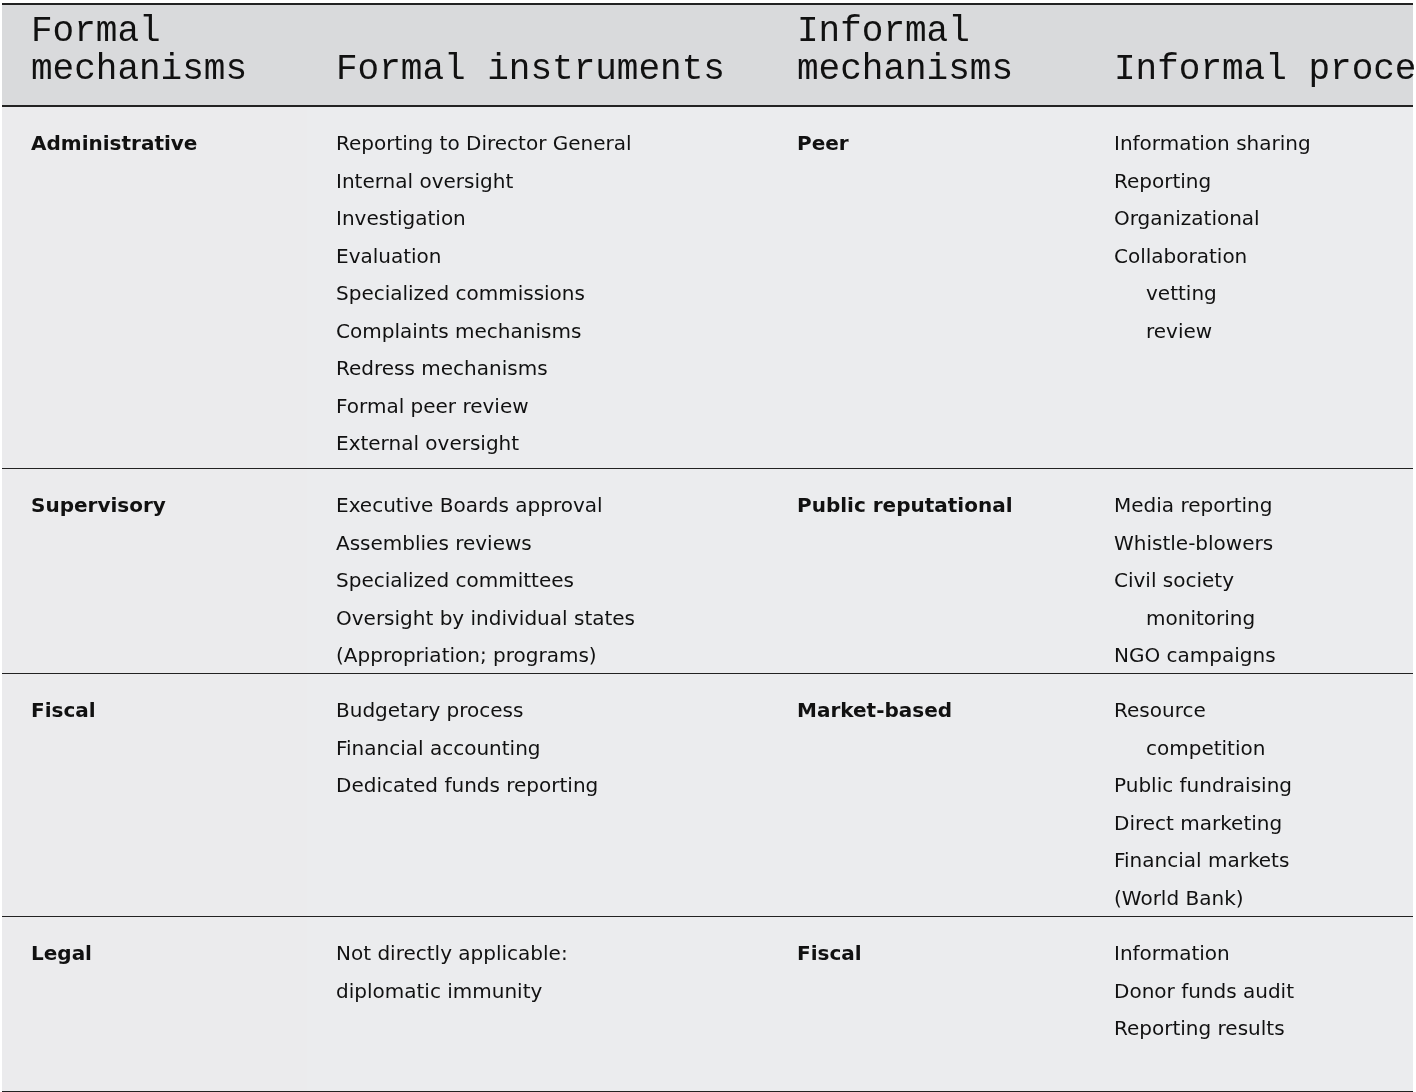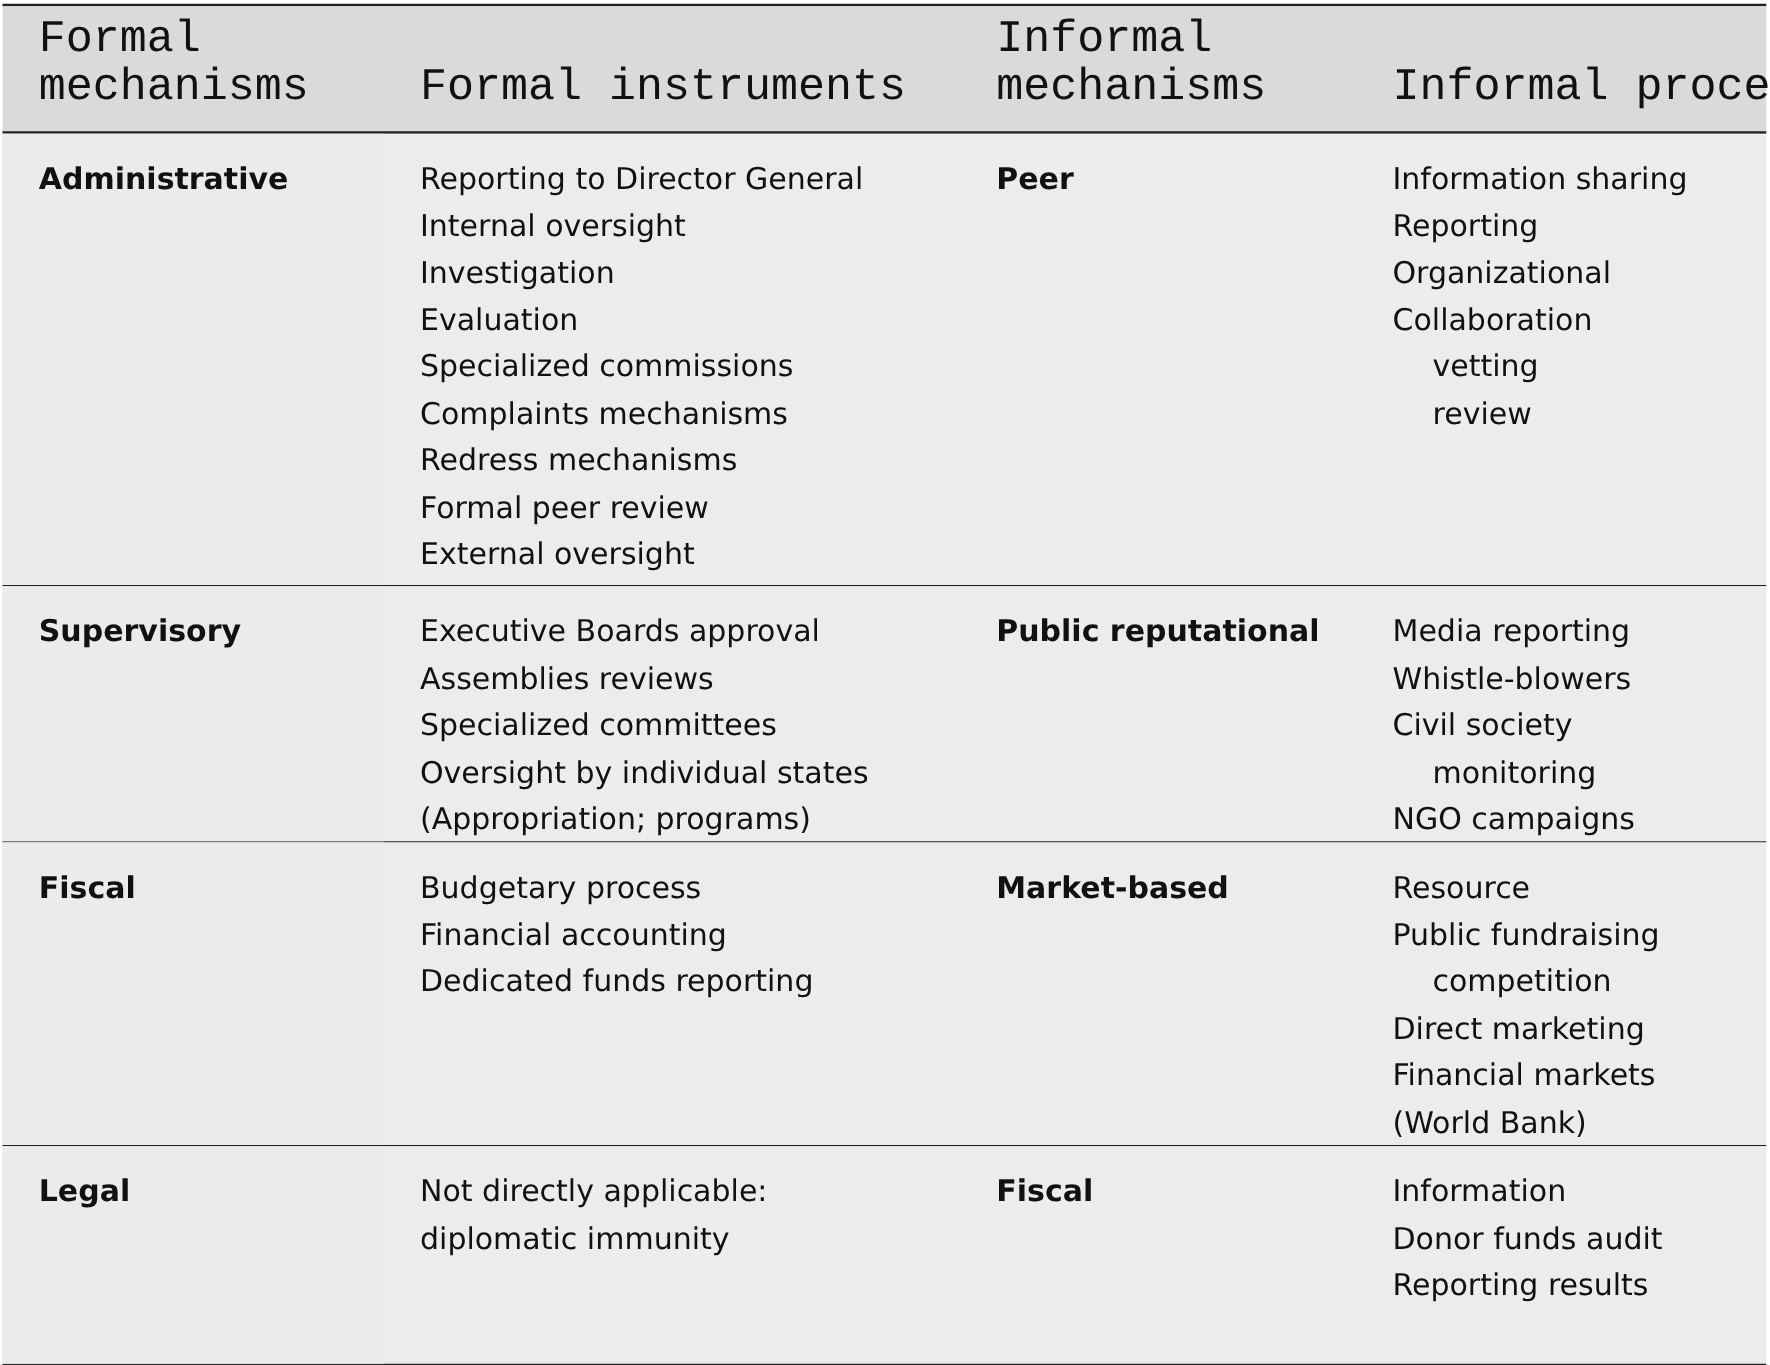--- a/index.html
+++ b/index.html
@@ -7,21 +7,21 @@
          font-family: "DejaVu Sans", "Liberation Sans", sans-serif; color: #111; }
   .tbl { position: absolute; left: 2px; top: 3px; width: 1411px; }
   .top-rule { height: 2px; background: #222; }
   .head { display: flex; background: #d9dadc; height: 100px; border-bottom: 2px solid #222; }
   .head .c { font-size: 36px; line-height: 38px; padding-top: 10px; display: flex; align-items: flex-end; padding-bottom: 16px; box-sizing: border-box; font-family: Liberation Mono, monospace; }
   .c1 { width: 305px; padding-left: 29px; box-sizing: border-box; }
   .c2 { width: 461px; padding-left: 29px; box-sizing: border-box; }
   .c3 { width: 317px; padding-left: 29px; box-sizing: border-box; }
   .c4 { width: 328px; padding-left: 29px; box-sizing: border-box; }
   .row { display: flex; background: #ebecee; border-bottom: 1.5px solid #222; }
-  .row .c { font-size: 24px; line-height: 37.5px; padding-top: 18px; box-sizing: border-box; }
+  .row .c { font-size: 20px; line-height: 37.5px; padding-top: 18px; box-sizing: border-box; }
   .row .c1 { background: #ebebed; }
   .bold { font-weight: bold; }
   .line { display: block; white-space: nowrap; }
   .indent { padding-left: 32px; }
   .r1 { height: 361px; }
   .r2 { height: 204px; }
   .r3 { height: 242px; }
   .r4 { height: 174px; border-bottom: 3px solid #222; }
 </style>
 </head>
@@ -95,22 +95,22 @@
       <div class="row r3">
         <div class="c c1 bold">Fiscal</div>
         <div class="c c2">
           <span class="line">Budgetary process</span>
           <span class="line">Financial accounting</span>
           <span class="line">Dedicated funds reporting</span>
         </div>
         <div class="c c3 bold">Market-based</div>
         <div class="c c4">
           <span class="line">Resource</span>
+          <span class="line indent">competition</span>
           <span class="line">Public fundraising</span>
-          <span class="line indent">competition</span>
           <span class="line">Direct marketing</span>
           <span class="line">Financial markets</span>
           <span class="line">(World Bank)</span>
         </div>
       </div>
       <div class="row r4">
         <div class="c c1 bold">Legal</div>
         <div class="c c2">
           <span class="line">Not directly applicable:</span>
           <span class="line">diplomatic immunity</span>

